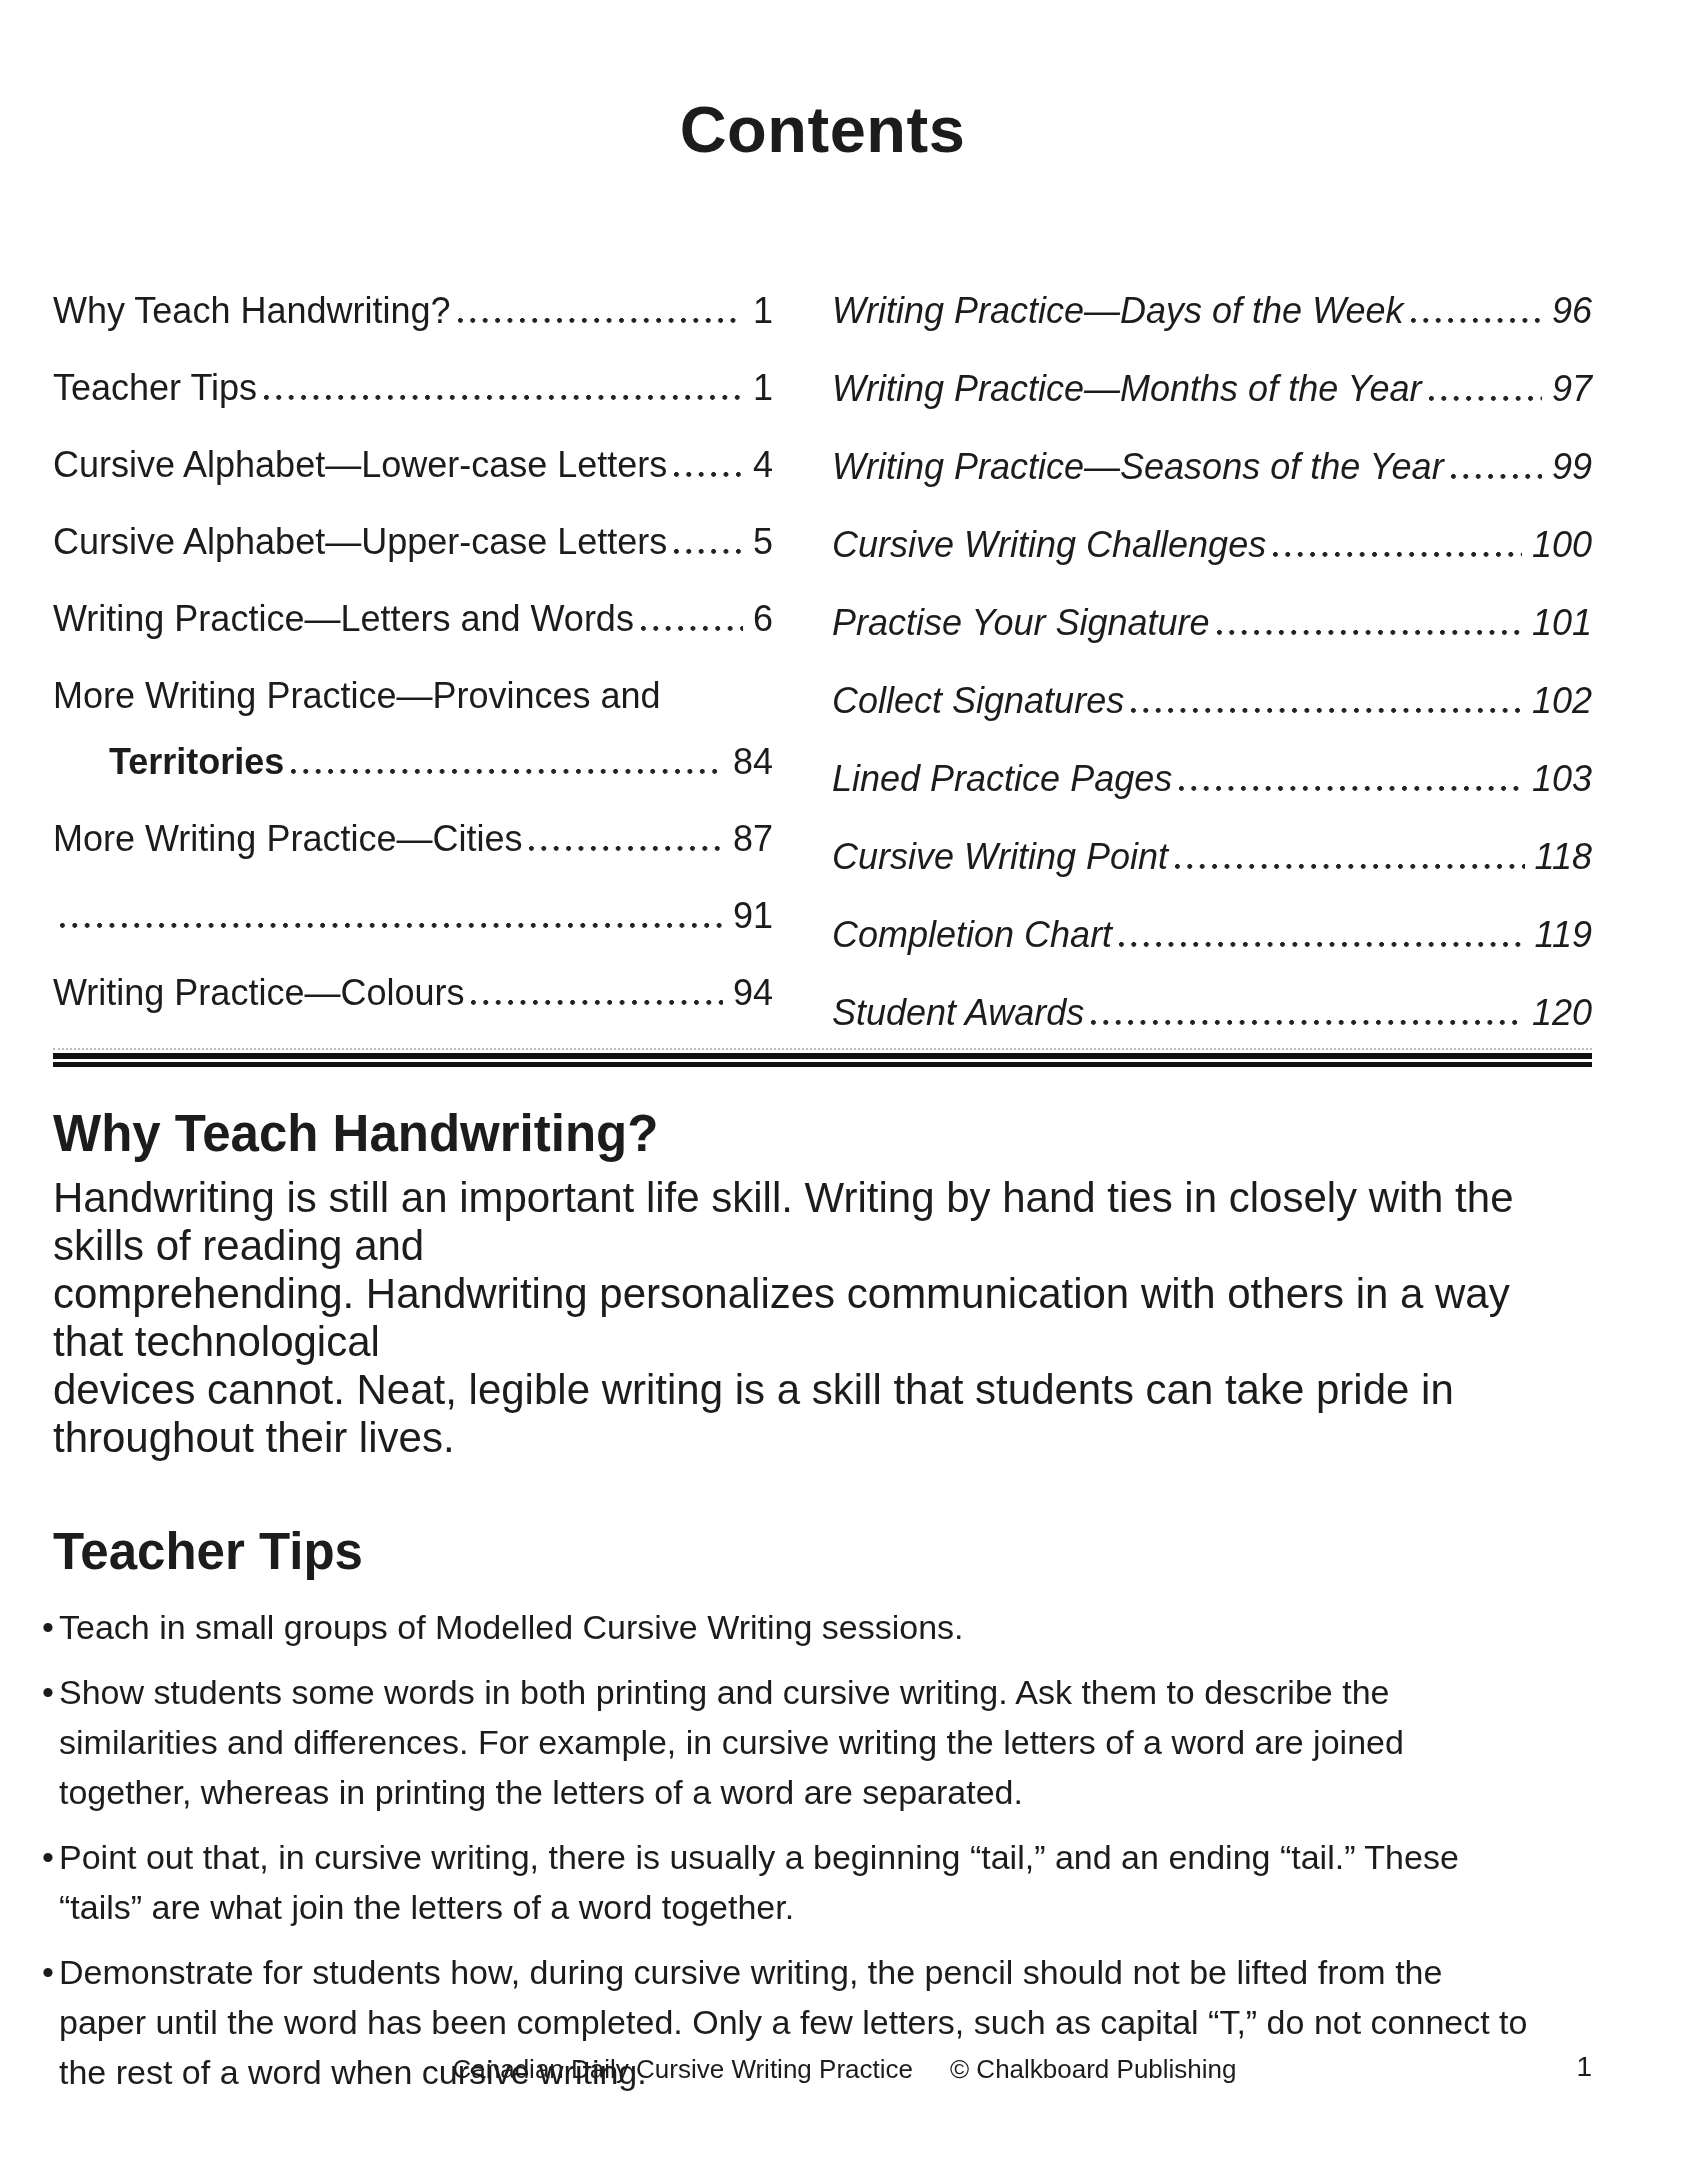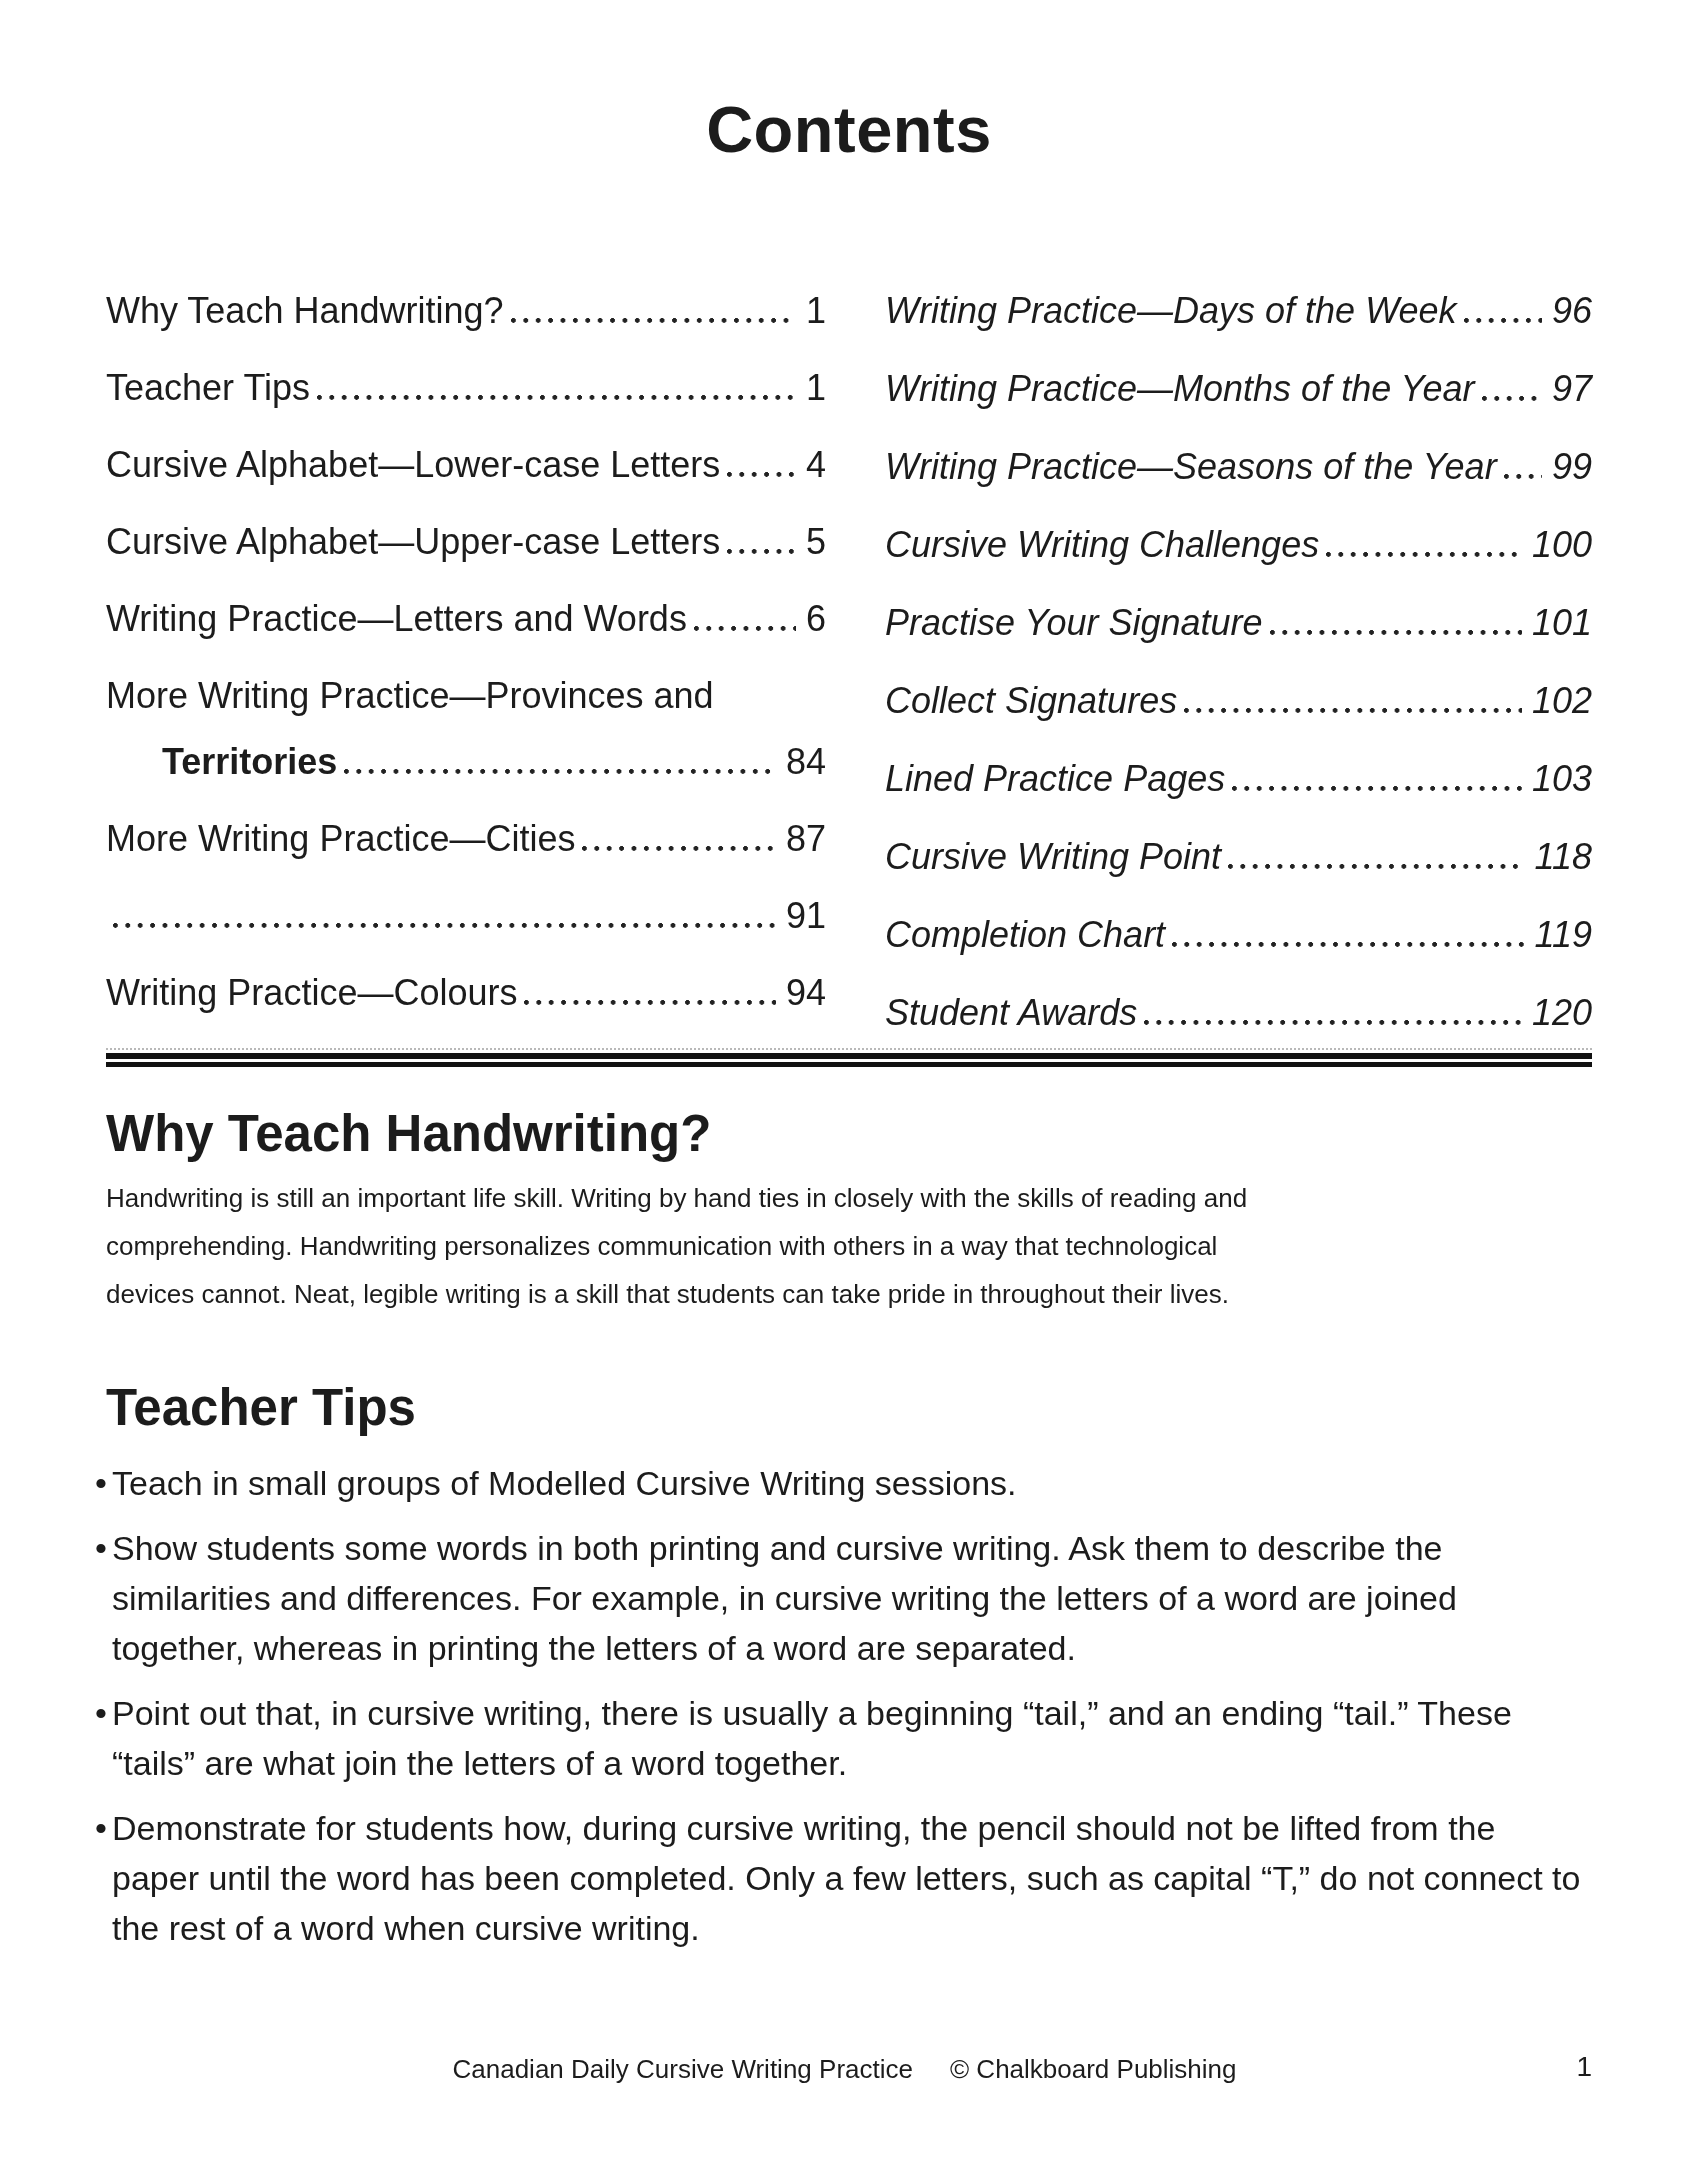--- a/index.html
+++ b/index.html
@@ -15,21 +15,21 @@
     color: #1c1c1c;
     -webkit-font-smoothing: antialiased;
   }
   .page {
     position: relative;
     width: 1683px;
     height: 2178px;
     overflow: hidden;
   }
   .content {
-    padding: 0 91px 0 106px; 
+    padding: 0 91px 0 53px; 
   }
 
   
   .title {
     margin: 93px 0 0 0;
     font-size: 65px;
     line-height: 73px;
     font-weight: bold;
     text-align: center;
     letter-spacing: 0.5px;
@@ -88,21 +88,21 @@
   .section-heading {
     font-size: 51px;
     line-height: 61px;
     font-weight: bold;
     margin: 0;
   }
   .section-heading.first { margin-top: 36px; }
   .section-heading.second { margin-top: 59px; }
   .body-paragraph {
     margin: 10px 14px 0 0;
-    font-size: 26px;
+    font-size: 42px;
     line-height: 48px;
     white-space: pre-line;
   }
   .bullets {
     list-style: none;
     margin: 20px 0 0 0;
     padding: 0;
   }
   .bullets li {
     position: relative;

